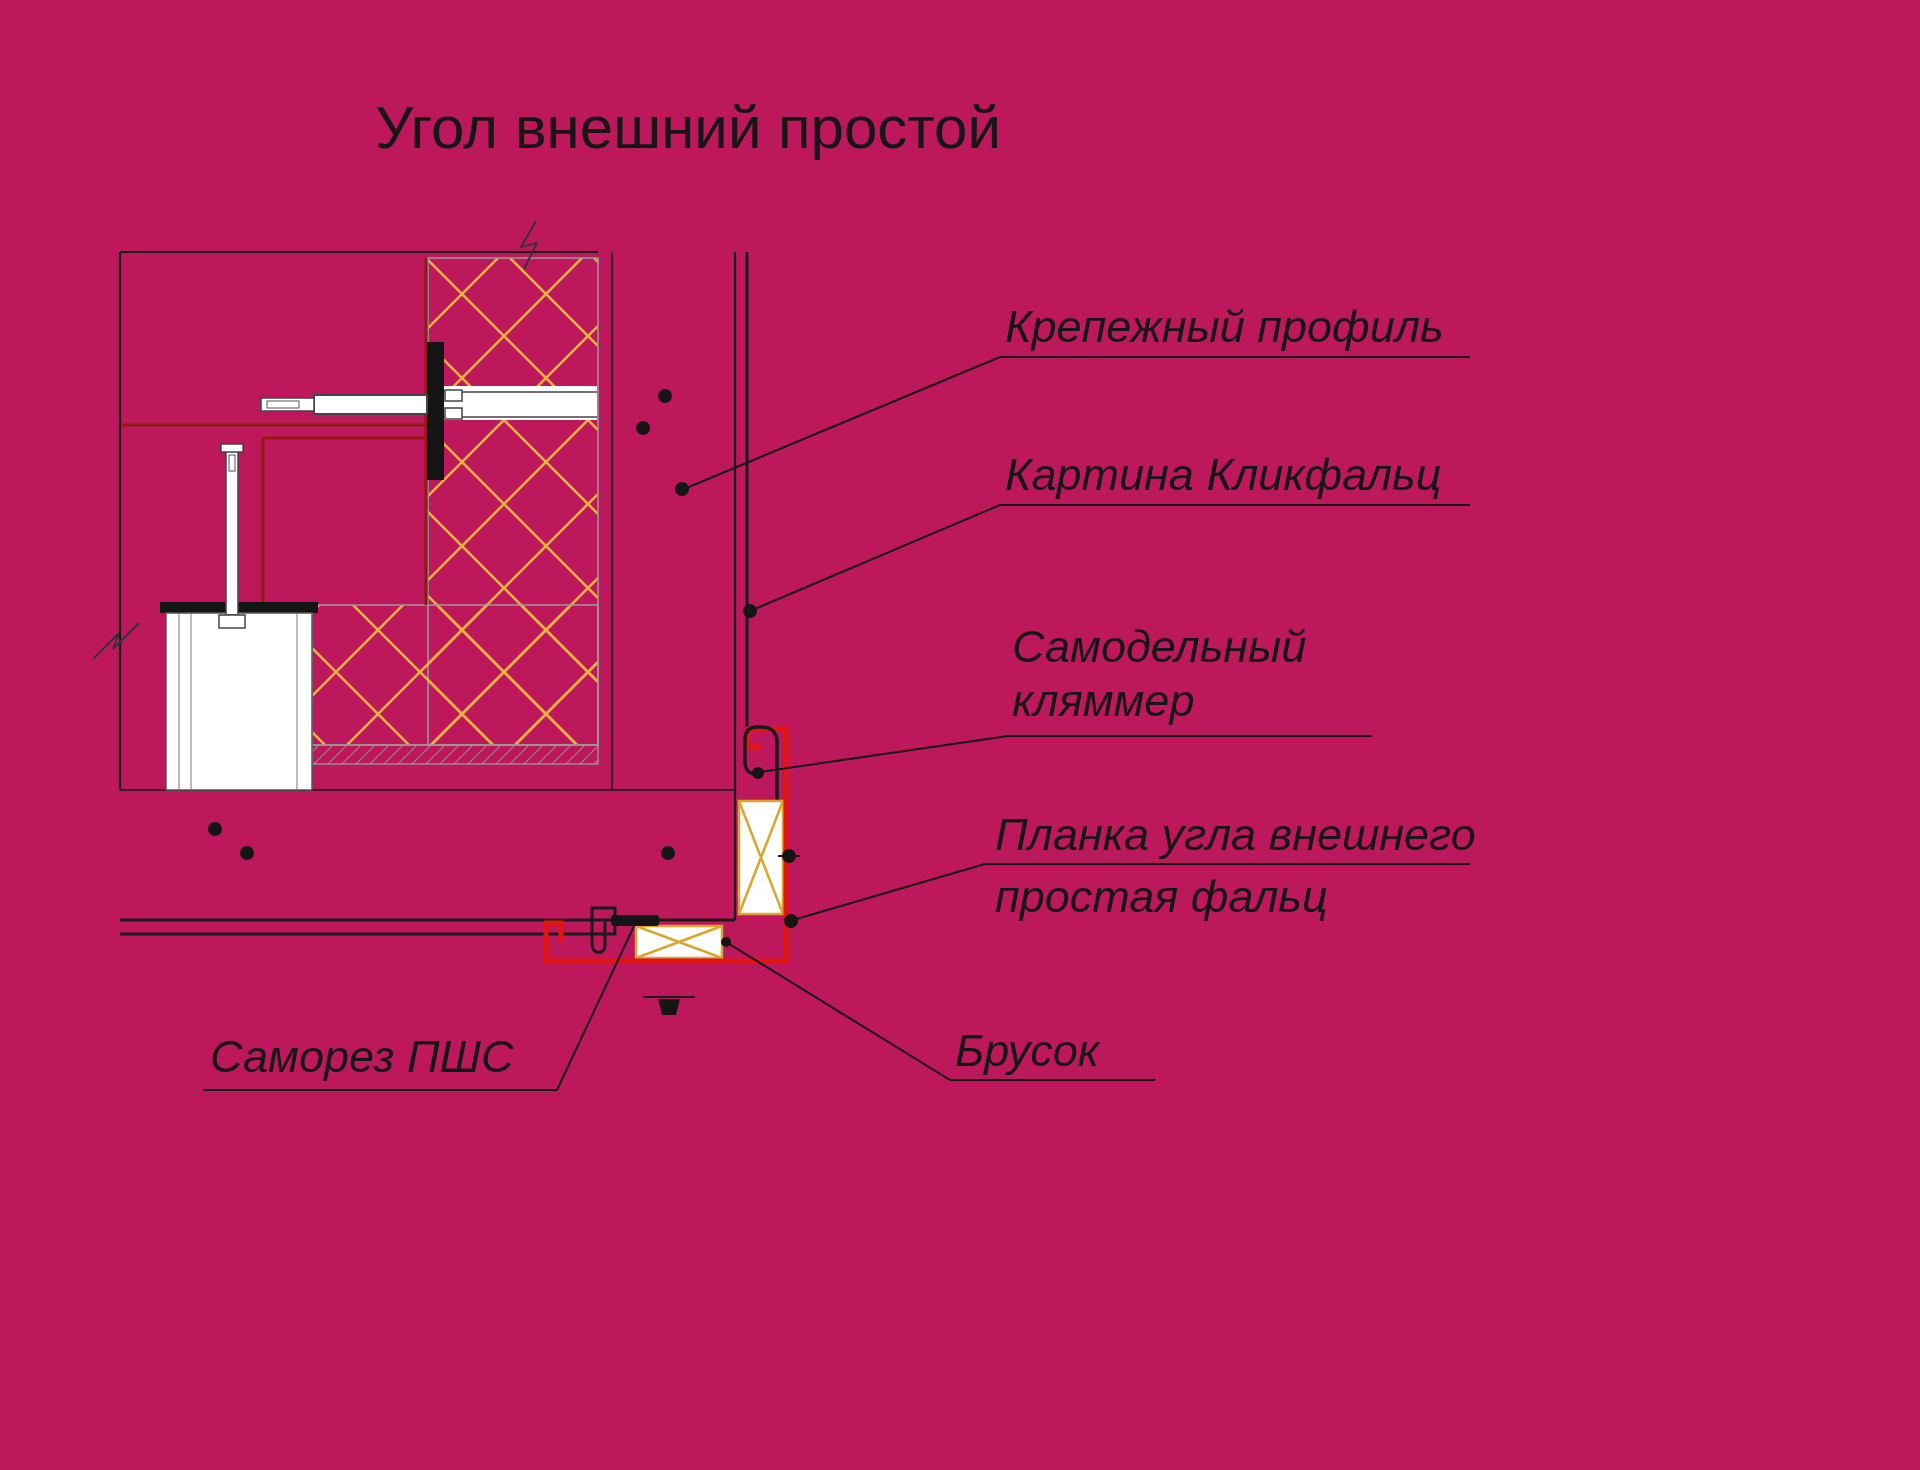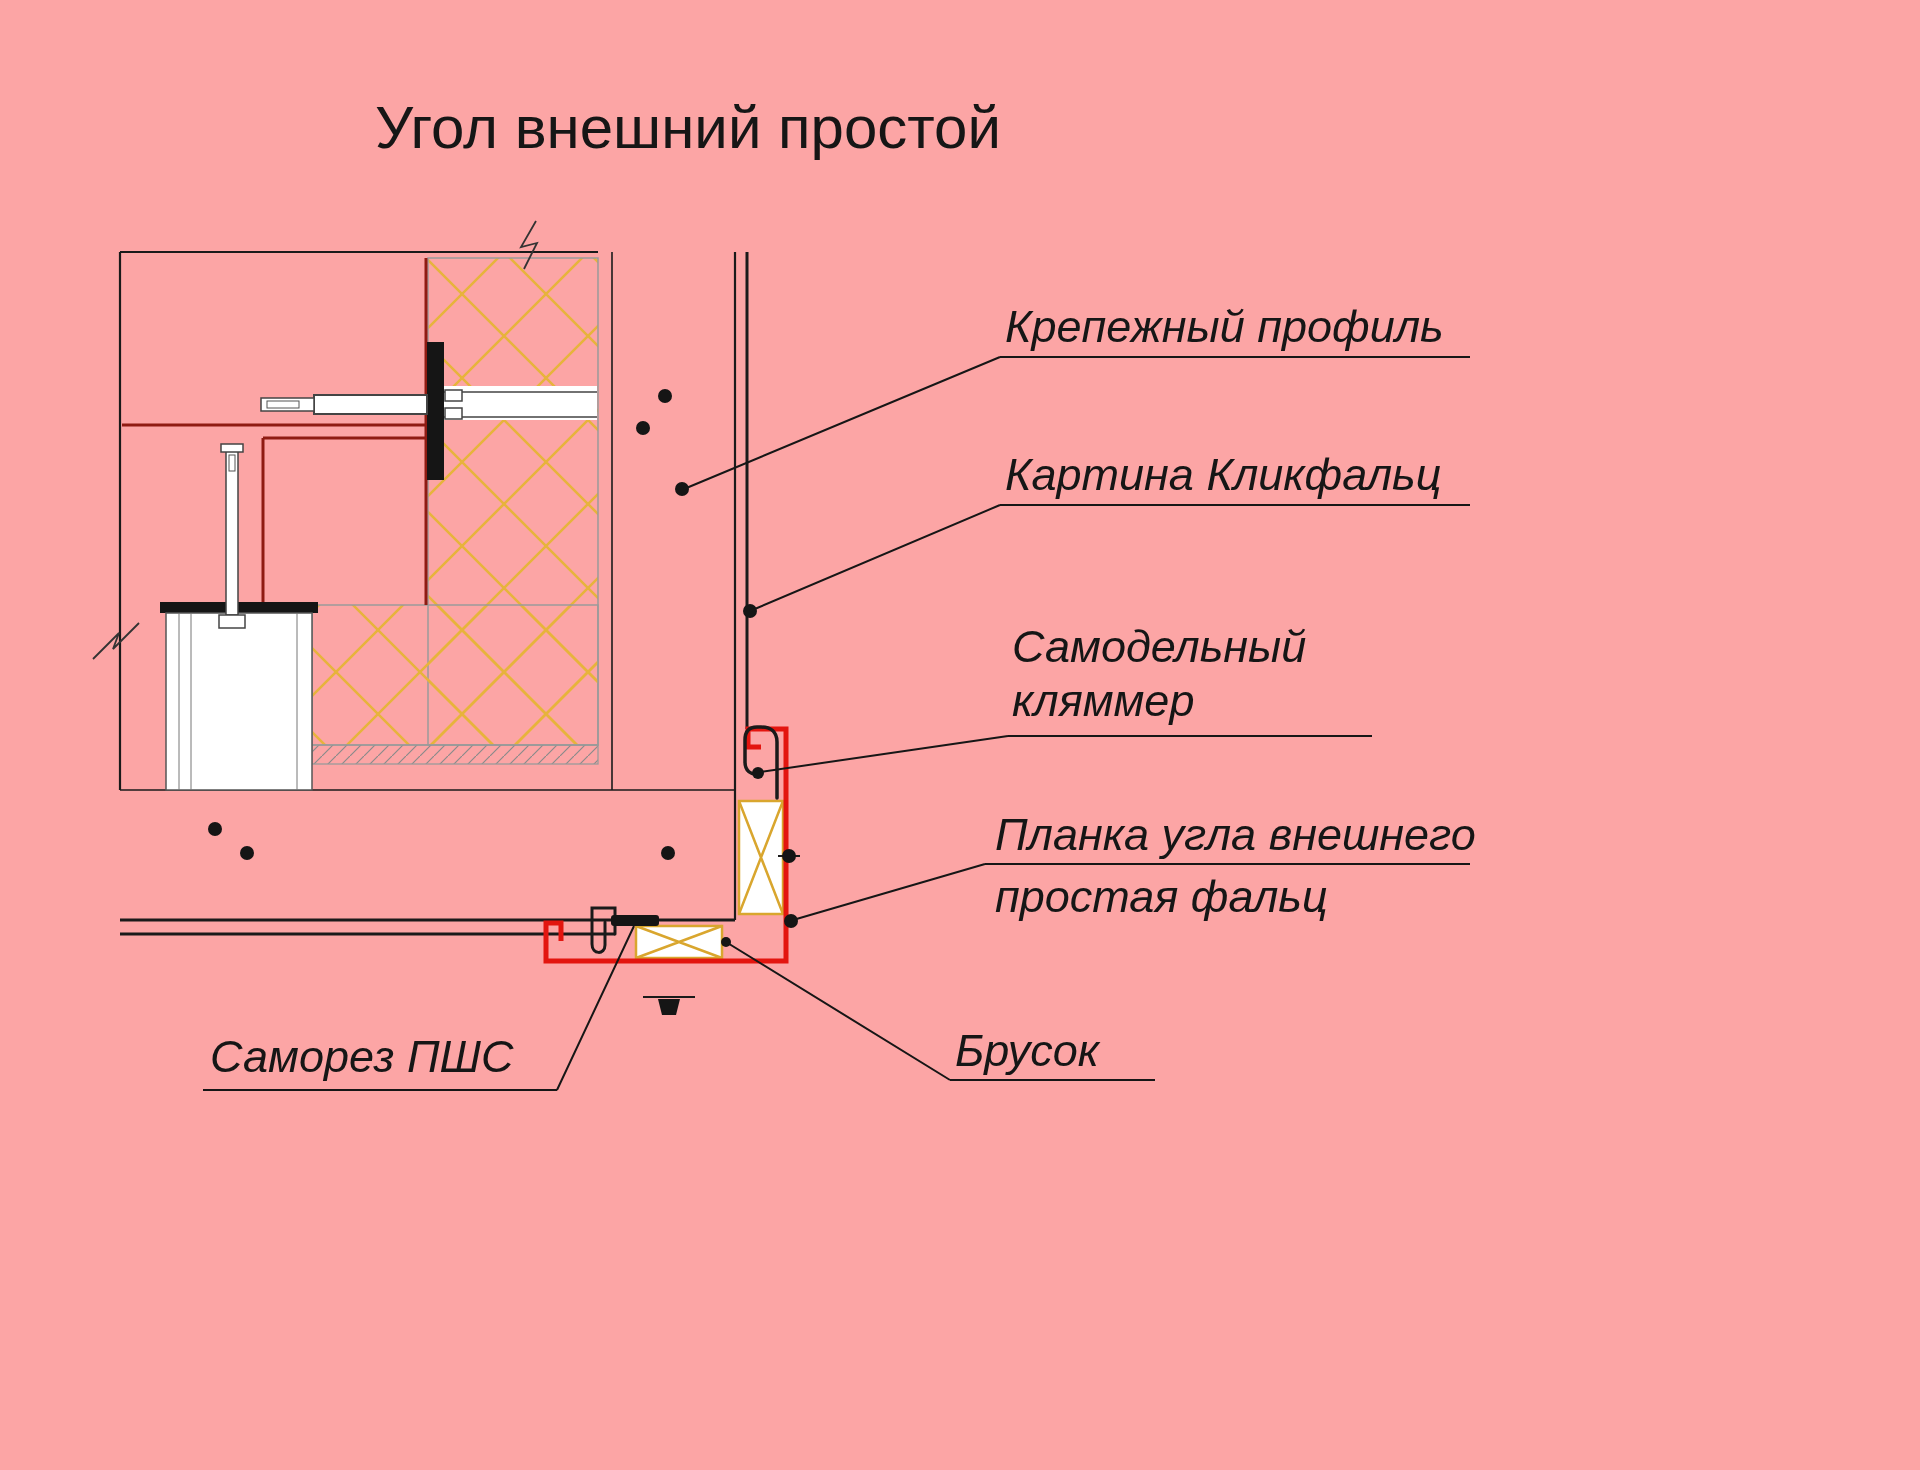--- a/index.html
+++ b/index.html
@@ -1,18 +1,18 @@
 <!DOCTYPE html>
 <html><head>
 <meta charset="utf-8">
 <style>
   html, body { margin: 0; padding: 0; background: #ffffff; }
   .page {
     width: 1920px; height: 1470px; position: relative;
-    background: #fca5a5; overflow: hidden;
+    background: #be185d; overflow: hidden;
     font-family: "Liberation Sans", sans-serif;
     text-align: center;
   }
   svg { display: block; }
   .title-text {
     font-family: "Liberation Sans", sans-serif;
     font-size: 60px; fill: #161616;
   }
   .label-text {
     font-family: "Liberation Sans", sans-serif;

